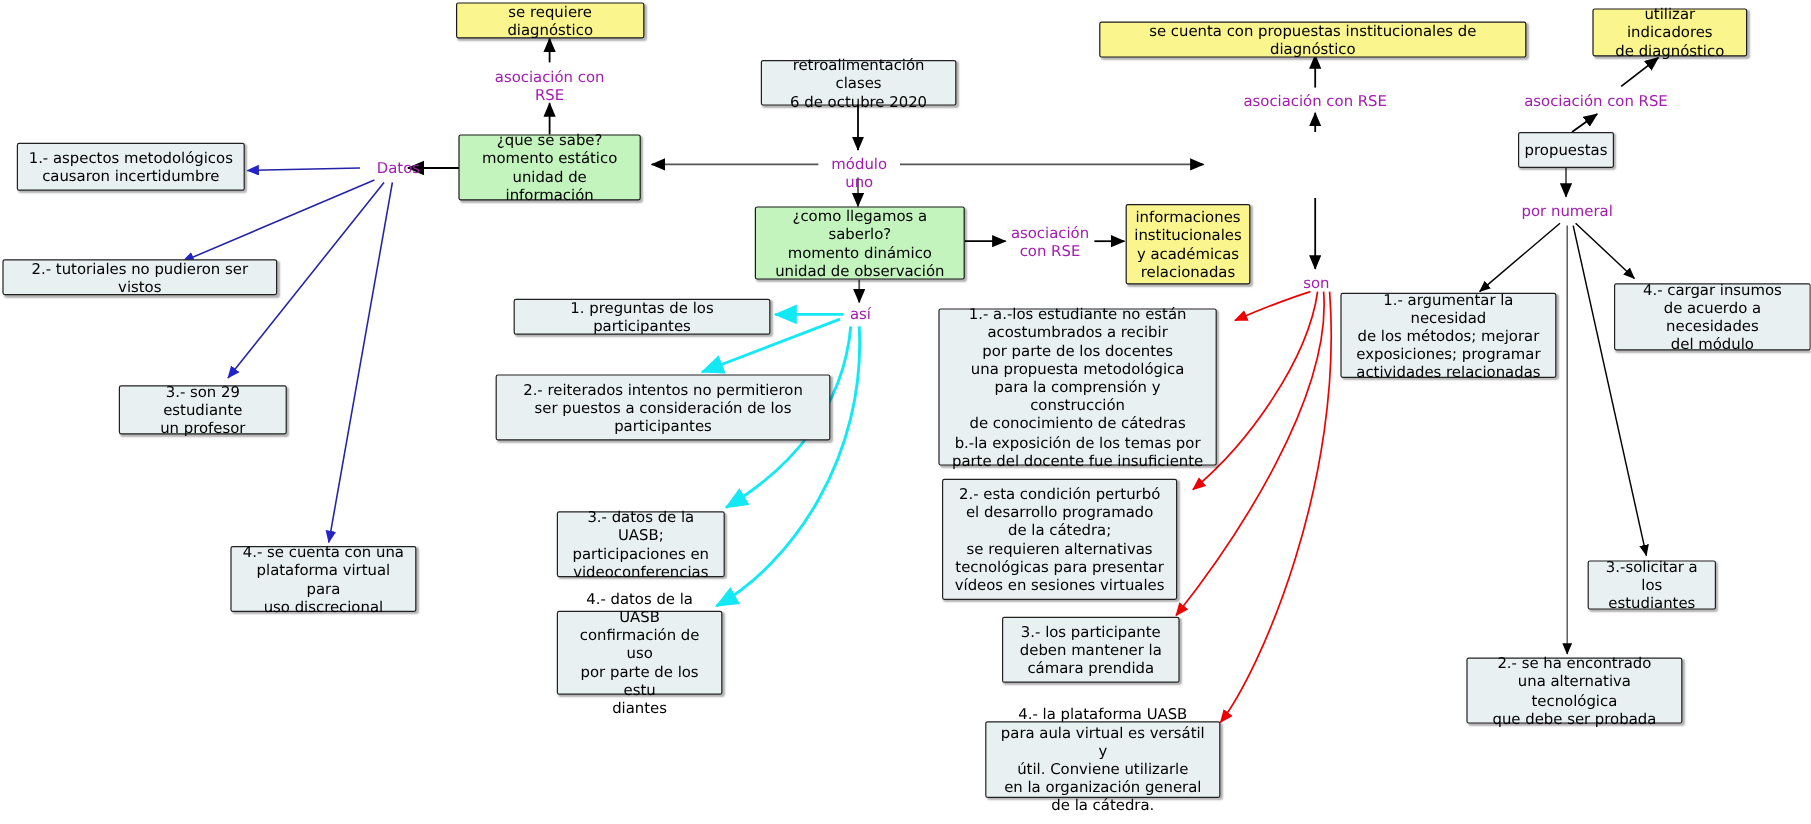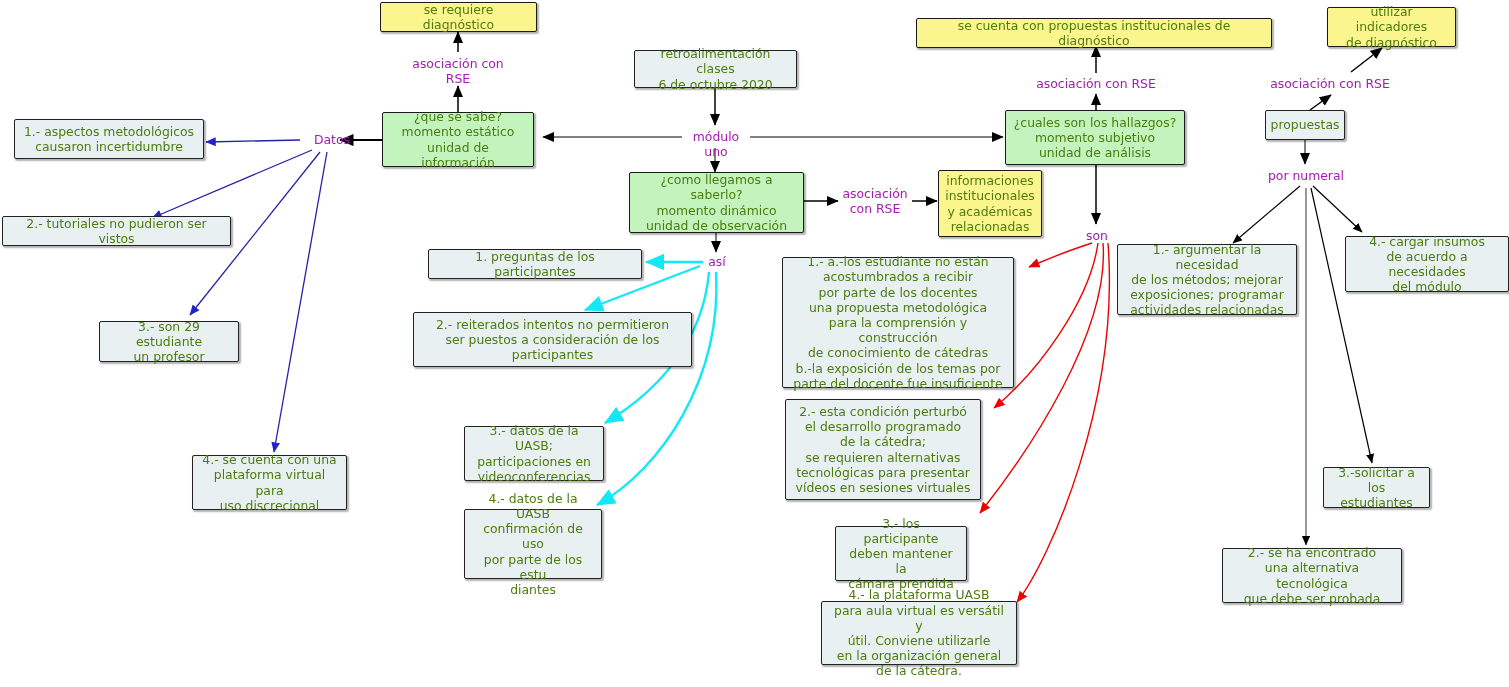--- a/index.html
+++ b/index.html
@@ -22,21 +22,21 @@
     width: 1509px;
     height: 687px;
     pointer-events: none;
   }
   .node {
     position: absolute;
     box-sizing: border-box;
     border: 1.2px solid #222222;
     border-radius: 2px;
     text-align: center;
-    color: #4d7c0f;
+    color: #000000;
     font-size: 12.4px;
     line-height: 15.2px;
     display: flex;
     align-items: center;
     justify-content: center;
     padding: 14px 7px;
     white-space: pre-line;
     box-shadow: 1.5px 1.5px 1.6px rgba(0,0,0,0.30);
   }
   .node.concept {
@@ -143,23 +143,20 @@
 
   <div class="node yellow" style="left:1327px; top:7px; width:129px; height:40px;">utilizar indicadores
 de diagnóstico</div>
 
   <div class="node yellow" style="left:916px; top:18px; width:356px; height:28px;">se cuenta con propuestas institucionales de diagnóstico</div>
 
   <div class="node green" style="left:382px; top:112px; width:152px; height:55px;">¿que se sabe?
 momento estático
 unidad de información</div>
 
-  <div class="node green" style="left:1005px; top:110px; width:180px; height:55px;">¿cuales son los hallazgos?
-momento subjetivo
-unidad de análisis</div>
 
   <div class="node plain" style="left:1265px; top:110px; width:80px; height:24px;">propuestas</div>
 
   <div class="node green" style="left:629px; top:172px; width:175px; height:61px;">¿como llegamos a saberlo?
 momento dinámico
 unidad de observación</div>
 
   <div class="node yellow" style="left:938px; top:170px; width:104px; height:67px;">informaciones
 institucionales
 y académicas
@@ -201,21 +198,21 @@
 b.-la exposición de los temas por
 parte del docente fue insuficiente</div>
 
   <div class="node concept" style="left:785px; top:399px; width:196px; height:101px;">2.-  esta condición perturbó
 el desarrollo programado
 de la cátedra;
 se requieren alternativas
 tecnológicas para presentar
 vídeos en sesiones virtuales</div>
 
-  <div class="node concept" style="left:835px; top:526px; width:132px; height:55px;">3.- los participante
+  <div class="node concept" style="left:835px; top:514px; width:148px; height:55px;">3.- los participante
 deben mantener la
 cámara prendida</div>
 
   <div class="node concept" style="left:821px; top:601px; width:196px; height:64px;">4.- la plataforma UASB
 para aula virtual es versátil y
 útil. Conviene utilizarle
 en la organización general
 de la cátedra.</div>
 
   <div class="node concept" style="left:1117px; top:244px; width:180px; height:71px;">1.- argumentar la necesidad

